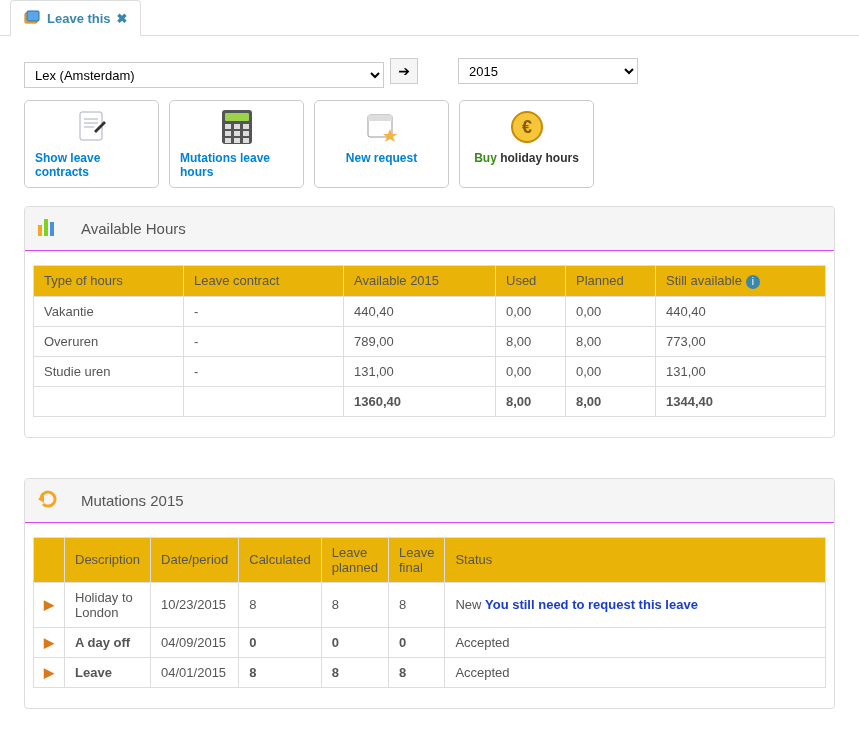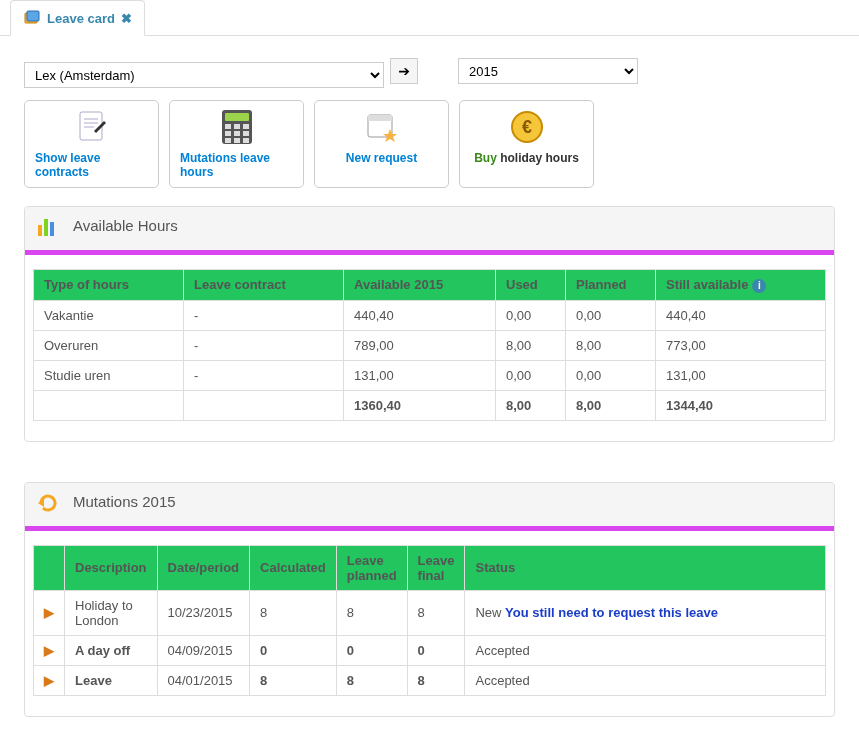--- a/index.html
+++ b/index.html
@@ -13,45 +13,45 @@
 .sel { border: 1px solid #ccc; height: 26px; padding: 2px 6px; font-size: 13px; background: #fff; }
 .sel-user { width: 360px; margin-top: 8px; }
 .sel-year { width: 180px; margin-left: 12px; }
 .arrow-btn { width: 28px; height: 26px; border: 1px solid #ccc; background: #f5f5f5; cursor: pointer; font-size: 14px; }
 .action-row { display: flex; gap: 10px; margin-bottom: 18px; }
 .action-btn { border: 1px solid #ccc; border-radius: 5px; padding: 8px 10px; width: 135px; display: flex; flex-direction: column; align-items: center; gap: 6px; cursor: pointer; background: #fff; font-size: 12px; font-weight: bold; }
 .action-btn .label-blue { color: #0082d5; }
 .action-btn .label-green { color: #3a8a1a; }
 .icon-box { width: 36px; height: 36px; display: flex; align-items: center; justify-content: center; }
 .panel { border: 1px solid #ddd; border-radius: 4px; margin-bottom: 40px; }
-.panel-head { background: #f5f5f5; padding: 10px 12px; display: flex; align-items: flex-start; gap: 16px; border-bottom: 5px solid #d946ef; border-radius: 4px 4px 0 0; font-size: 15px; color: #555; }
+.panel-head { background: #f5f5f5; padding: 10px 12px; display: flex; align-items: center; gap: 24px; border-bottom: 1px solid #d946ef; border-radius: 4px 4px 0 0; font-size: 15px; color: #555; }
 .panel-body { padding: 14px 8px 20px 8px; }
 table.grid { width: 100%; border-collapse: collapse; font-size: 13px; color: #555; }
 table.grid th, table.grid td { border: 1px solid #ddd; padding: 7px 10px; text-align: left; }
-table.grid th { background: #22c55e; font-weight: bold; color: #555; }
+table.grid th { background: #eab308; font-weight: normal; color: #555; }
 .num { text-align: right; }
 .total-row td { font-weight: bold; }
 .info-icon { display:inline-block; width:14px; height:14px; border-radius:50%; background:#3a87ad; color:#fff; font-size:10px; text-align:center; line-height:14px; margin-left:4px; vertical-align: middle;}
 .expand { color: #d97a1a; font-weight: bold; cursor: pointer; }
 .strong-row td { font-weight: bold; }
 .status-link { color: #1a3dc7; font-weight: bold; }
 .footer { background: linear-gradient(#3fb3e6, #2a9fd6); padding: 10px 16px; display:flex; gap:8px; }
 </style>
 </head>
 <body>
 
 <div class="tab-bar">
   <div class="tab">
     <span class="icon-box" style="width:18px;height:18px">
       <svg width="16" height="16" viewBox="0 0 16 16">
           <rect x="1" y="3" width="12" height="10" rx="1" fill="#f5b342" stroke="#c77a00"></rect>
           <rect x="3" y="1" width="12" height="10" rx="1" fill="#5aa6e6" stroke="#2b6fb3"></rect>
         </svg>
     </span>
-    <span class="tab-title">Leave card</span>
+    <span class="tab-title">Leave this</span>
     <span class="tab-close">✖</span>
   </div>
 </div>
 
 <div class="content">
 
   <div class="top-row">
     <select class="sel sel-user"><option>Lex (Amsterdam)</option></select>
     <button class="arrow-btn">➔</button>
     <div style="width:16px"></div>

